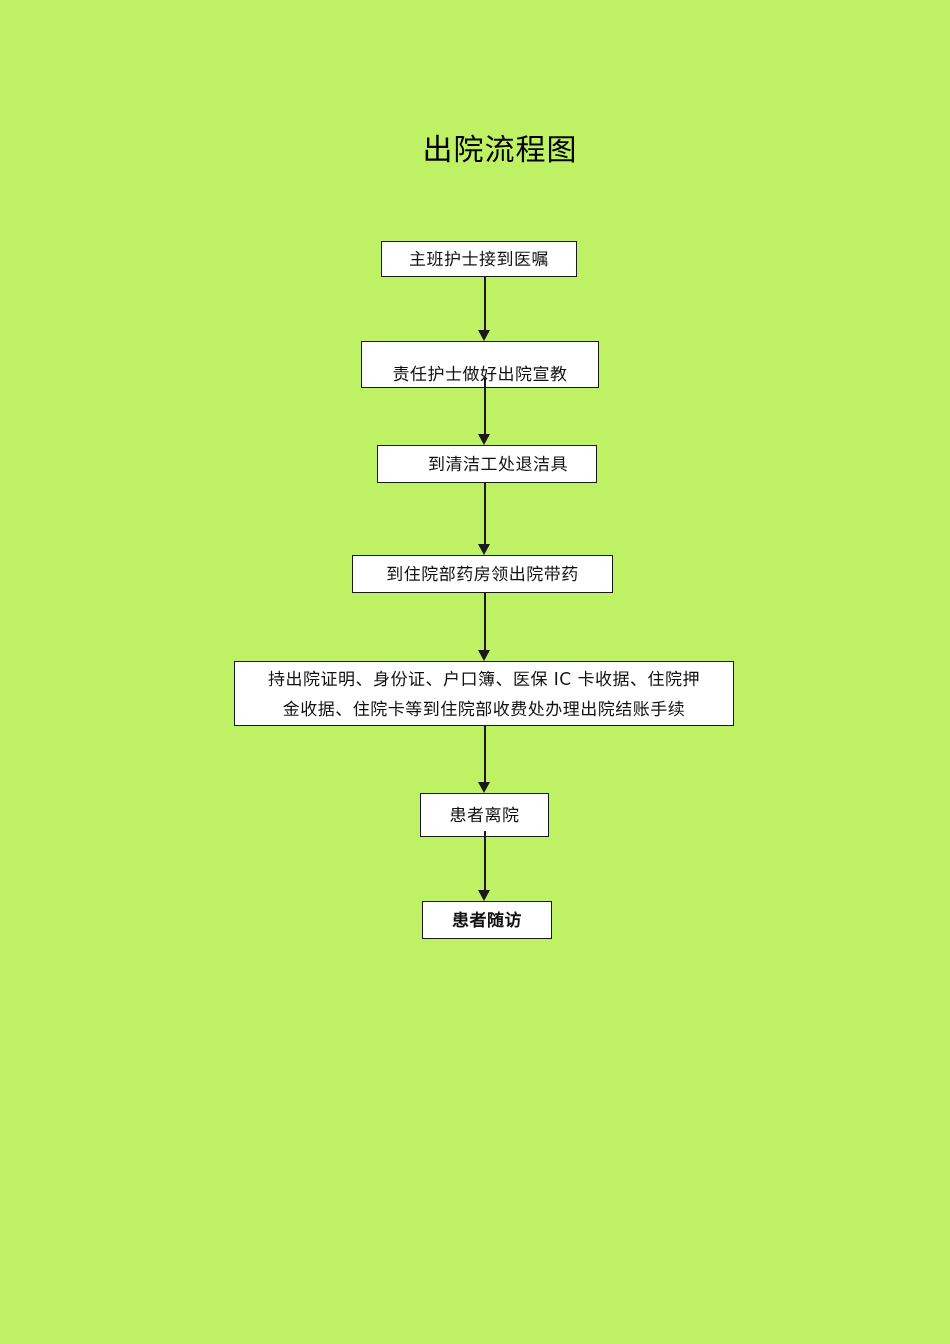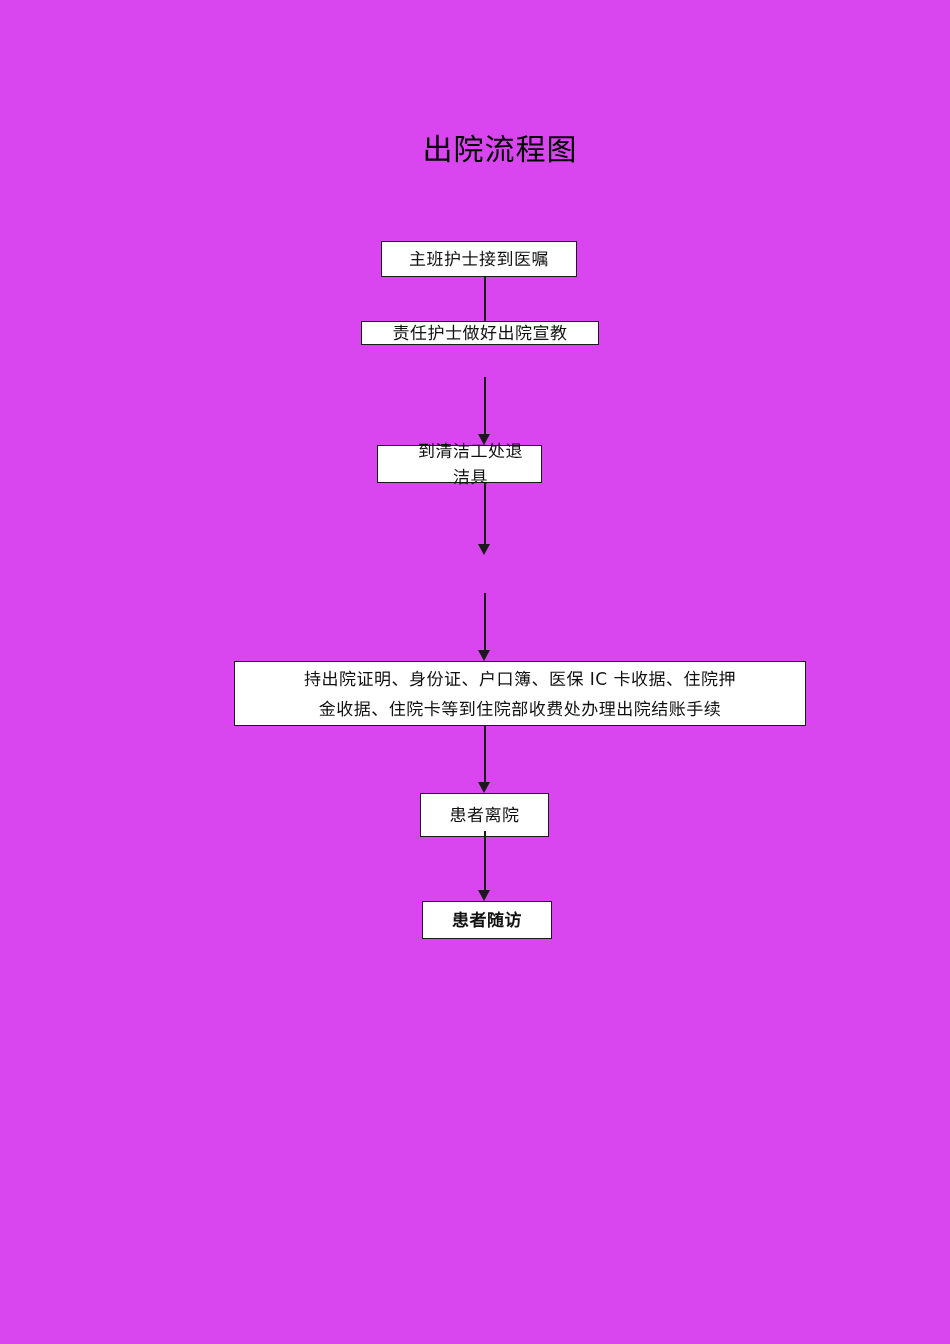--- a/index.html
+++ b/index.html
@@ -16,21 +16,21 @@
     color: #000000;
     overflow: hidden;
   }
 
   #page {
     position: absolute;
     left: 0;
     top: 0;
     width: 950px;
     height: 1344px;
-    background: #d946ef;
+    background: #bef264;
   }
 
   
   .chart-title {
     position: absolute;
     left: 0;
     top: 130px;
     width: 950px;
     text-align: center;
     font-size: 30px;
@@ -61,24 +61,24 @@
     padding: 0 10px;
     letter-spacing: 0.5px;
   }
   .node .node-text {
     display: block;
     width: 100%;
     white-space: pre-line;
   }
 
   .node-1 { left: 381px; top: 241px;  width: 196px; height: 36px; }
-  .node-2 { left: 361px; top: 321px;  width: 238px; height: 24px; }
-  .node-3 { left: 377px; top: 445px;  width: 165px; height: 38px; padding-left: 32px; }
+  .node-2 { left: 361px; top: 341px;  width: 238px; height: 47px; align-items: flex-end; }
+  .node-3 { left: 377px; top: 445px;  width: 220px; height: 38px; padding-left: 32px; }
   .node-4 { left: 352px; top: 555px;  width: 261px; height: 38px; }
-  .node-5 { left: 234px; top: 661px;  width: 572px; height: 65px;
+  .node-5 { left: 234px; top: 661px;  width: 500px; height: 65px;
             font-size: 17px; line-height: 30px; padding: 0 16px; }
   .node-6 { left: 420px; top: 793px;  width: 129px; height: 44px; }
   .node-7 { left: 422px; top: 901px;  width: 130px; height: 38px; font-weight: bold; }
 
   
   .connector {
     position: absolute;
     width: 2px;
     background: #1a1a1a;
   }
@@ -130,20 +130,23 @@
   </div>
   <div class="connector conn-2"></div>
   <div class="arrowhead head-2"></div>
 
   <div class="node node-3">
     <span class="node-text">到清洁工处退洁具</span>
   </div>
   <div class="connector conn-3"></div>
   <div class="arrowhead head-3"></div>
 
+  <div class="node node-4">
+    <span class="node-text">到住院部药房领出院带药</span>
+  </div>
   <div class="connector conn-4"></div>
   <div class="arrowhead head-4"></div>
 
   <div class="node node-5">
     <span class="node-text">持出院证明、身份证、户口簿、医保 IC 卡收据、住院押
 金收据、住院卡等到住院部收费处办理出院结账手续</span>
   </div>
   <div class="connector conn-5"></div>
   <div class="arrowhead head-5"></div>
 

